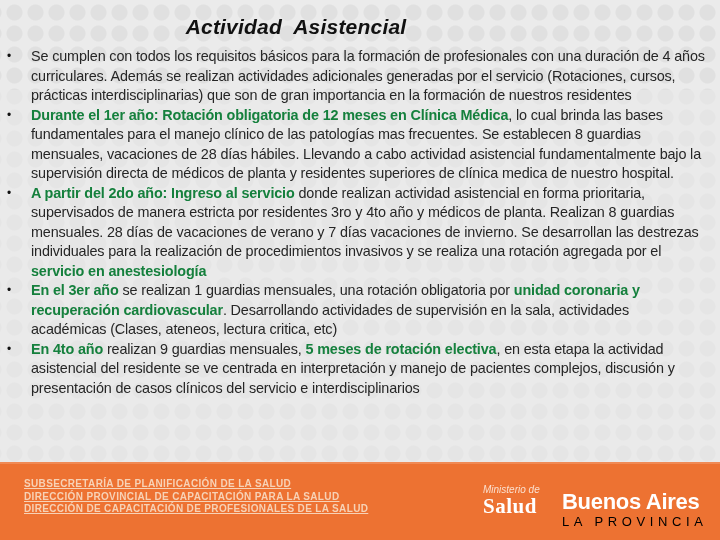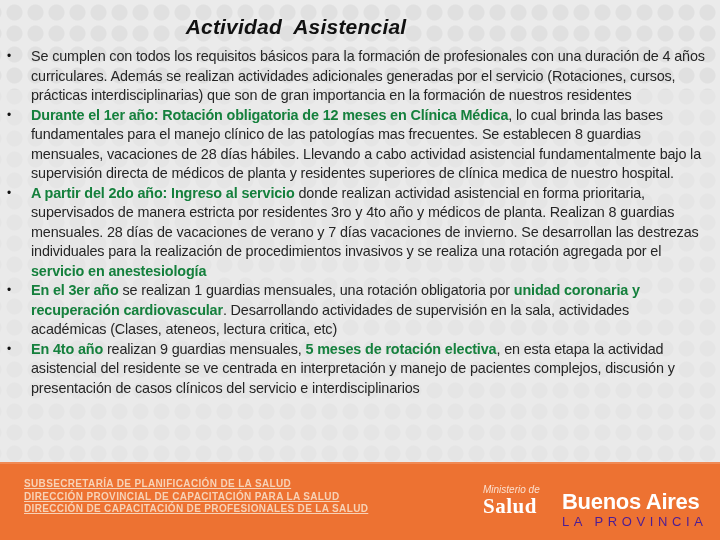--- a/index.html
+++ b/index.html
@@ -48,21 +48,21 @@
     font-size: 10px; font-weight: bold; line-height: 12.5px;
     color: #f7d2b6; letter-spacing: 0.35px; text-decoration: underline;
   }
   .logo-ministerio {
     position: absolute; left: 483px; top: 22px; color: #fff; text-align: left;
   }
   .logo-ministerio .small { font-size: 10px; font-style: italic; color: #fbe0cf; display:block; line-height: 11px; }
   .logo-ministerio .big { font-size: 21px; font-weight: bold; display:block; line-height: 22px; letter-spacing: 0.5px; font-family: Liberation Serif, serif; }
   .logo-ba { position: absolute; left: 562px; top: 22px; color: #fff; margin-top: 7px; }
   .logo-ba .big { font-size: 22px; font-weight: bold; display:block; line-height: 22px; letter-spacing: -0.3px; }
-  .logo-ba .small { font-size: 13px; display:block; letter-spacing: 4.6px; color: #4c1d95; line-height: 15px; margin-top: 1px; }
+  .logo-ba .small { font-size: 13px; display:block; letter-spacing: 4.6px; color: #000000; line-height: 15px; margin-top: 1px; }
 </style>
 </head>
 <body>
 
 <div class="slide-bg"></div>
 
 <div class="title">Actividad  Asistencial</div>
 
 <div class="content">
   <ul class="bullets">

